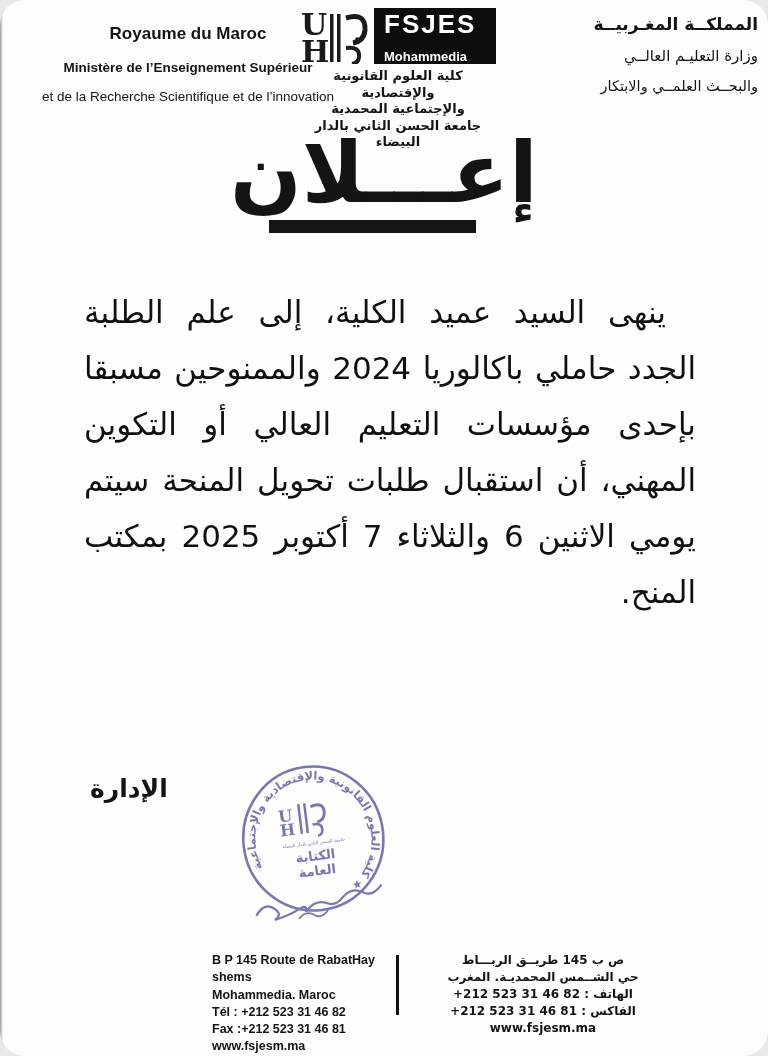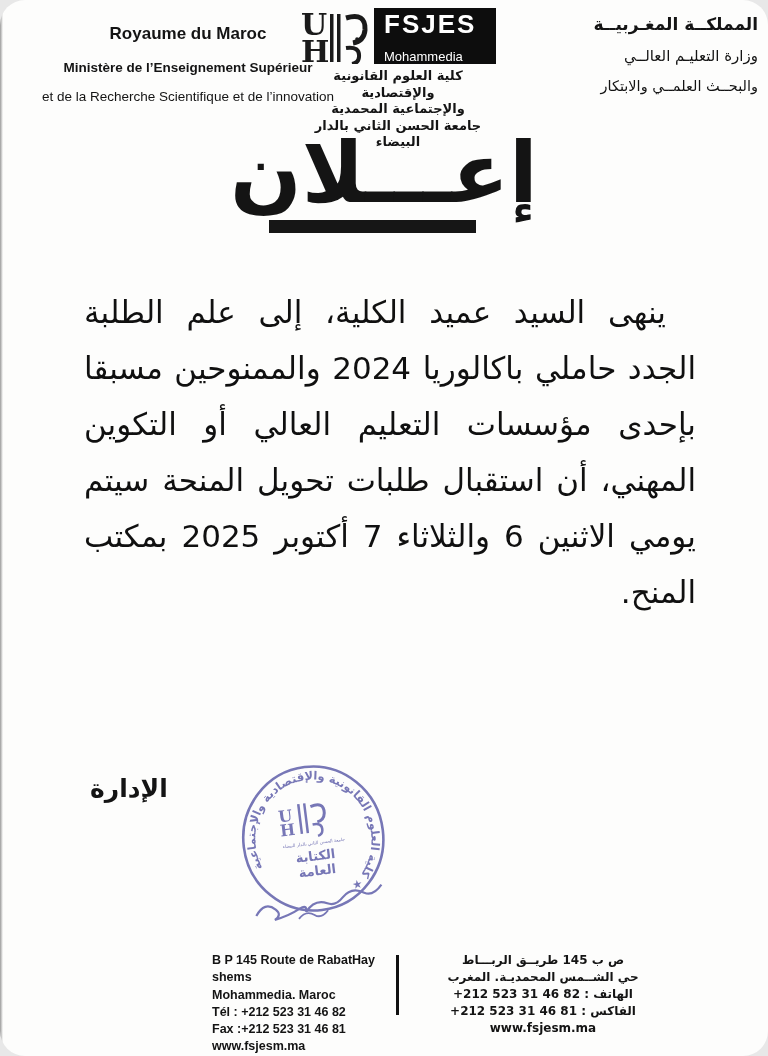--- a/index.html
+++ b/index.html
@@ -14,21 +14,21 @@
   .header-left{position:absolute;left:42px;top:24px;width:292px;text-align:center;}
   .header-left .hl1{font-size:17px;font-weight:bold;margin-bottom:16px;}
   .header-left .hl2{font-size:13.5px;font-weight:bold;margin-bottom:14px;}
   .header-left .hl3{font-size:13.5px;font-weight:normal;}
   .header-logo{position:absolute;left:300px;top:8px;width:196px;text-align:center;}
   .logo-row{display:flex;align-items:stretch;height:56px;}
   .logo-mark{width:74px;flex:none;}
   .fsjes-box{background:#0d0d0d;color:#fff;flex:1;text-align:left;
     padding:4px 8px 2px 10px;display:flex;flex-direction:column;justify-content:center;}
   .fsjes-acronym{font-size:26px;font-weight:bold;letter-spacing:2px;line-height:26px;}
-  .fsjes-city{font-size:13px;font-weight:normal;line-height:15px;margin-top:12px;}
+  .fsjes-city{font-size:13px;font-weight:bold;line-height:15px;margin-top:12px;}
   .logo-ar{margin-top:4px;direction:rtl;font-family:"DejaVu Sans",sans-serif;
     font-weight:bold;font-size:13px;line-height:16.5px;}
   .header-right{position:absolute;right:10px;top:14px;width:235px;direction:rtl;
     text-align:right;font-family:"DejaVu Sans",sans-serif;}
   .header-right .hr1{font-size:17px;font-weight:bold;margin-bottom:13px;}
   .header-right .hr2{font-size:15px;margin-bottom:13px;}
   .header-right .hr3{font-size:14.5px;}
   
   .title-wrap{position:absolute;left:0;top:126px;width:100%;text-align:center;
     direction:rtl;font-family:"DejaVu Sans",sans-serif;}

